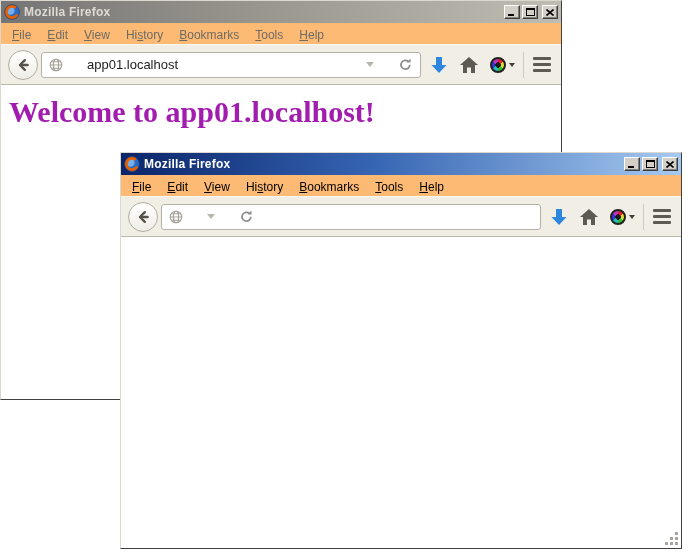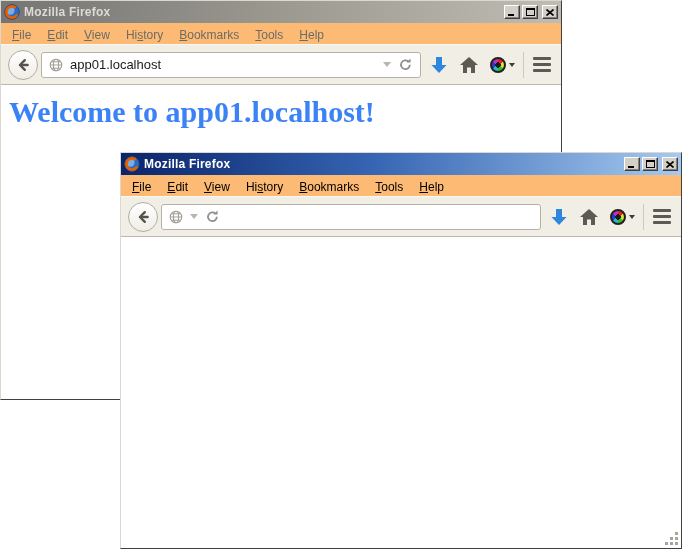--- a/index.html
+++ b/index.html
@@ -83,21 +83,21 @@
     margin-right: -3px;
     position: relative; z-index: 2;
   }
   .urlbar {
     flex: 1;
     height: 26px;
     background: #ffffff;
     border: 1px solid #b6b1a6;
     border-radius: 3px;
     display: flex; align-items: center;
-    padding: 0 7px; gap: 7px;
+    padding: 0 7px; gap: 24px;
     font-size: 13px; color: #1b1b1b;
   }
   .url-text { flex: 1; white-space: nowrap; overflow: hidden; }
   .url-drop {
     width: 0; height: 0;
     border-left: 4px solid transparent;
     border-right: 4px solid transparent;
     border-top: 5px solid #b9b5ab;
   }
   .tool-icon {
@@ -126,21 +126,21 @@
   .content {
     flex: 1;
     background: #ffffff;
     position: relative;
     overflow: hidden;
   }
   .page-heading {
     font-family: "Liberation Serif", serif;
     font-size: 30px;
     font-weight: bold;
-    color: #3b82f6;
+    color: #a21caf;
     margin: 10px 0 0 8px;
     white-space: nowrap;
   }
   .resize-grip { position: absolute; right: 2px; bottom: 2px; }
 </style>
 </head>
 <body>
 
 <div class="stage">
 

